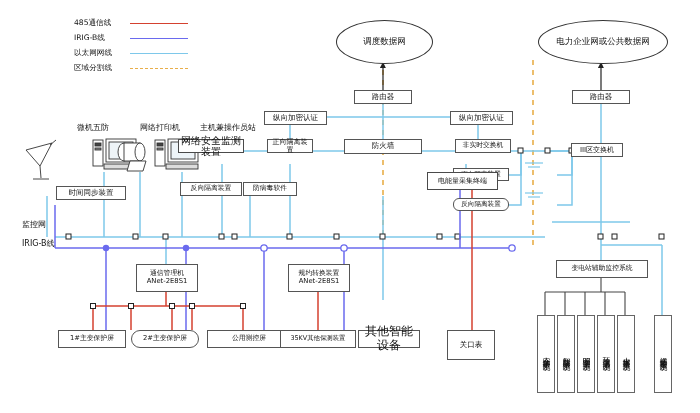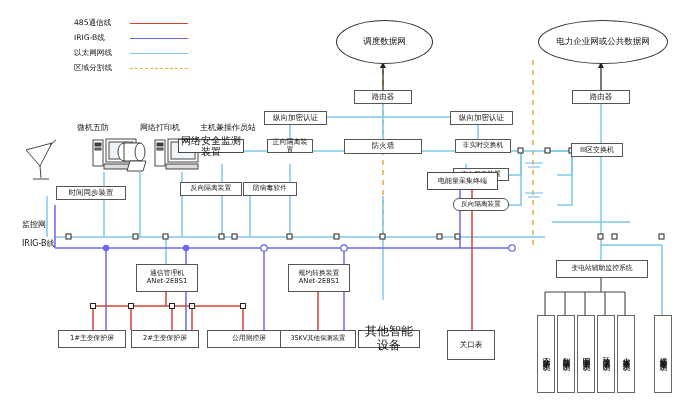--- a/index.html
+++ b/index.html
@@ -256,21 +256,21 @@
   <div class="node box twoline" style="left:136px;top:264px;width:62px;height:28px;font-size:6.8px;">
     <span>通信管理机</span>
     <span>ANet-2E8S1</span>
   </div>
   <div class="node box twoline" style="left:288px;top:264px;width:62px;height:28px;font-size:6.8px;">
     <span>规约转换装置</span>
     <span>ANet-2E8S1</span>
   </div>
 
   <div class="node box" style="left:58px;top:330px;width:68px;height:18px;font-size:6.8px;">1#主变保护屏</div>
-  <div class="node box" style="left:131px;top:330px;width:68px;height:18px;font-size:6.8px;">2#主变保护屏</div>
+  <div class="node box" style="left:131px;top:330px;width:68px;height:18px;font-size:6.8px;border-radius:9px;">2#主变保护屏</div>
   <div class="node box" style="left:207px;top:330px;width:84px;height:18px;font-size:6.8px;">公用测控屏</div>
   <div class="node box" style="left:280px;top:330px;width:76px;height:18px;font-size:6.4px;">35KV其他保测装置</div>
   <div class="node box" style="left:358px;top:330px;width:62px;height:18px;font-size:12px;">其他智能设备</div>
 
   <div class="node box" style="left:447px;top:330px;width:48px;height:30px;">关口表</div>
 
   <div class="node box" style="left:556px;top:260px;width:92px;height:18px;font-size:6.8px;">变电站辅助监控系统</div>
 
   <div class="vbox" style="position:absolute;left:537px;top:315px;width:16px;height:76px;">安全防护子系统</div>
   <div class="vbox" style="position:absolute;left:557px;top:315px;width:16px;height:76px;">智能门禁子系统</div>

